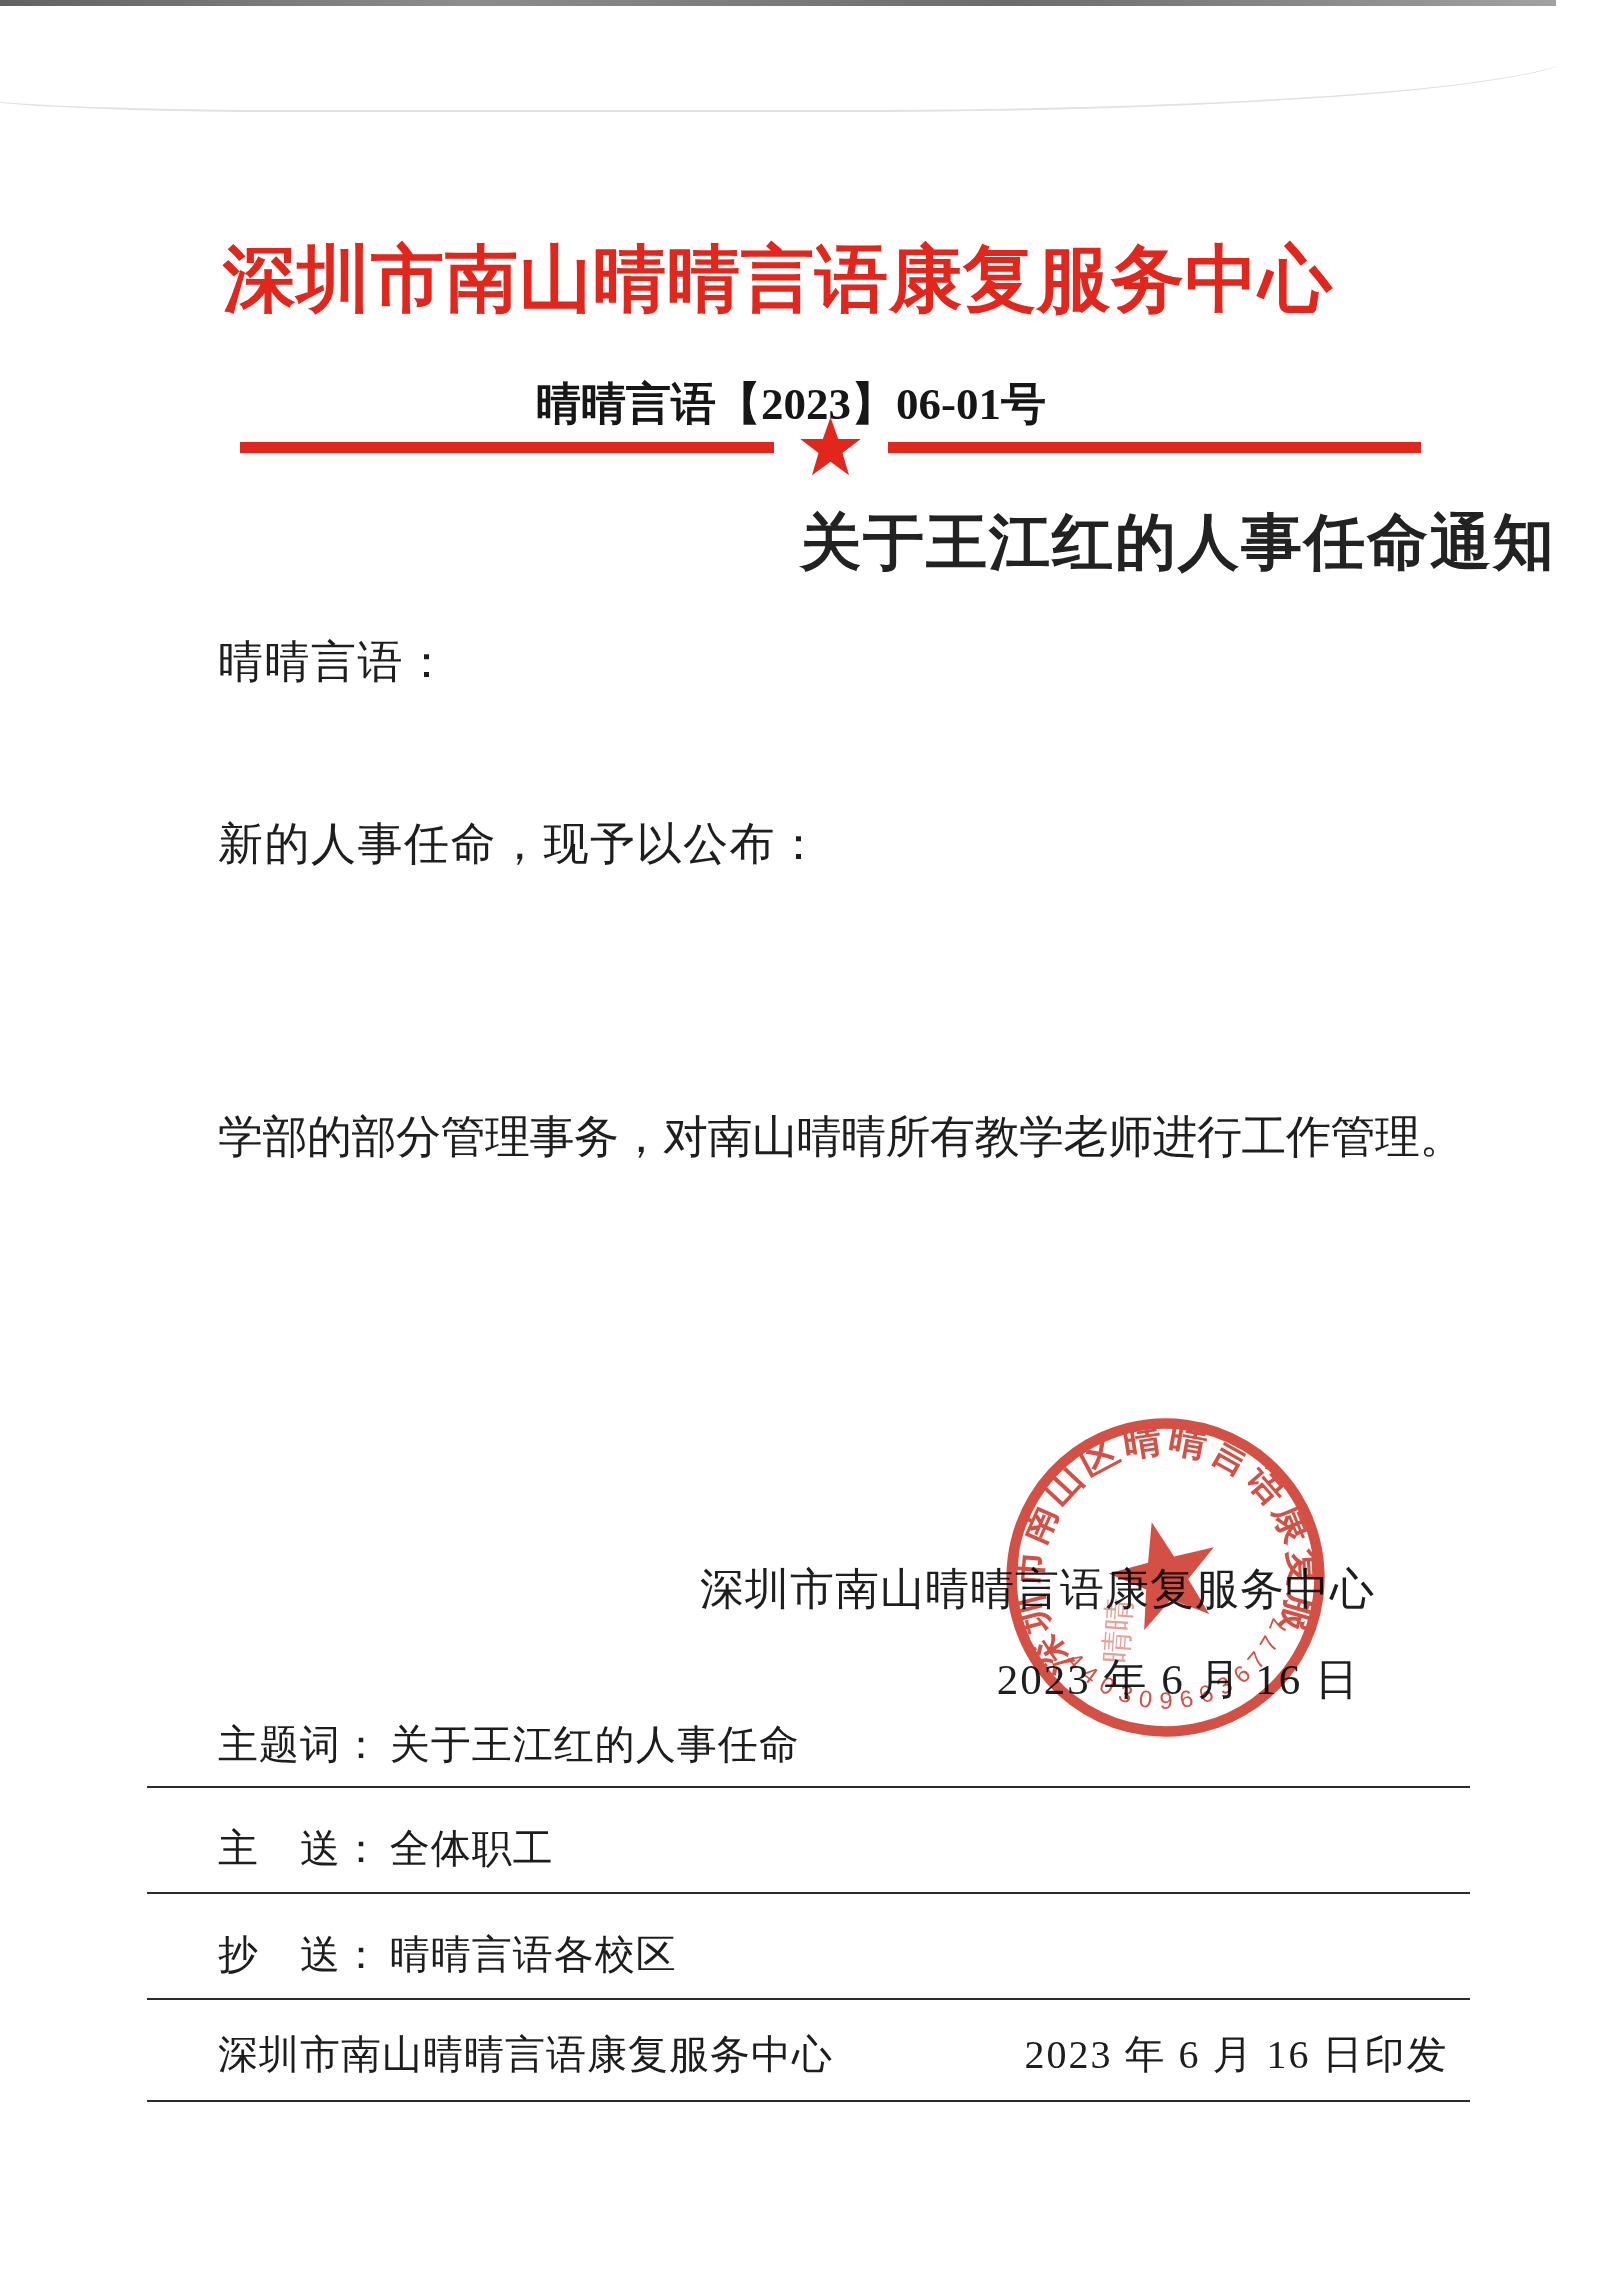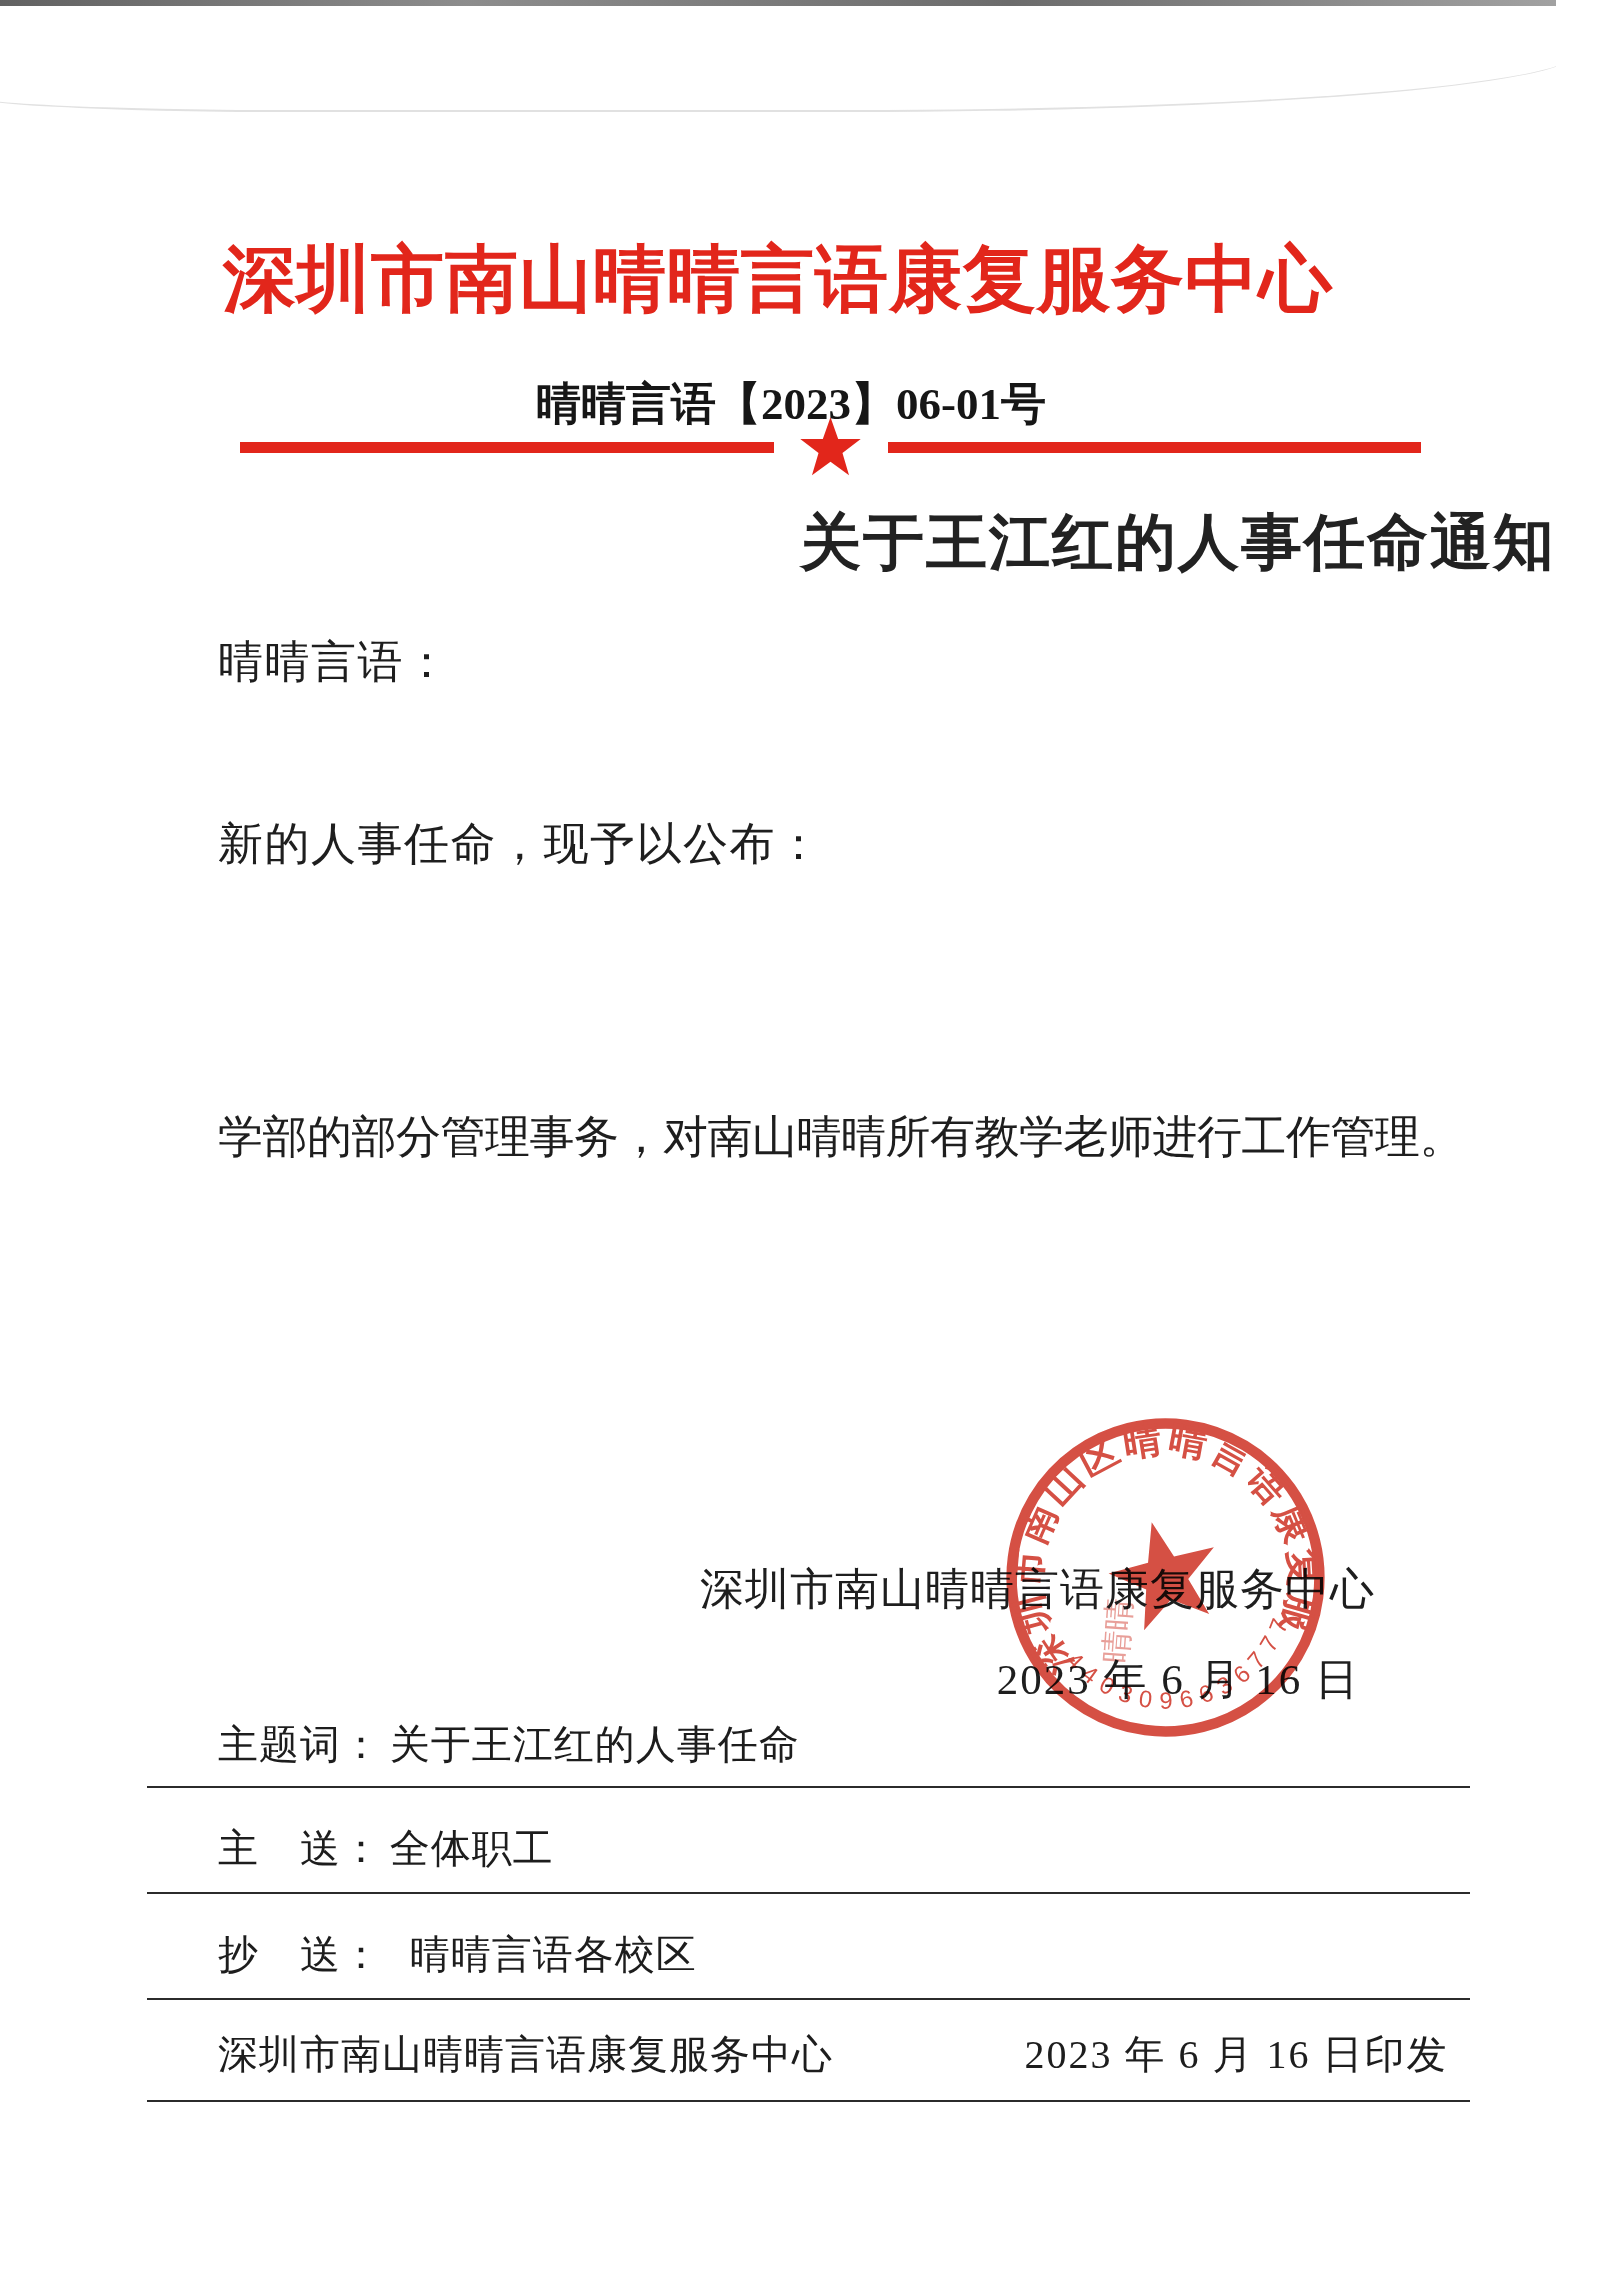--- a/index.html
+++ b/index.html
@@ -96,21 +96,21 @@
     position:absolute;left:147px;width:1323px;
     display:flex;align-items:flex-start;
     border-bottom:2.9px solid var(--rule);
     padding:0 0 5.9px 71px;
     font-size:40px;letter-spacing:1px;color:#1d1d1d;
     white-space:nowrap;
   }
   .footer-row .label{margin-right:7.8px;}
   .fr-1{top:1717px;height:71px;}
   .fr-2{top:1821px;height:73px;}
-  .fr-3{top:1927px;height:73px;gap:20px;}
+  .fr-3{top:1927px;height:73px;}
   .fr-4{top:2027px;height:75px;justify-content:space-between;}
   .fr-4 .issue-date{margin-right:21.6px;letter-spacing:2px;}
 </style>
 </head>
 <body>
 
 <div class="page">
 
   <div class="scan-strip"></div>
   <div class="scan-edge"></div>

